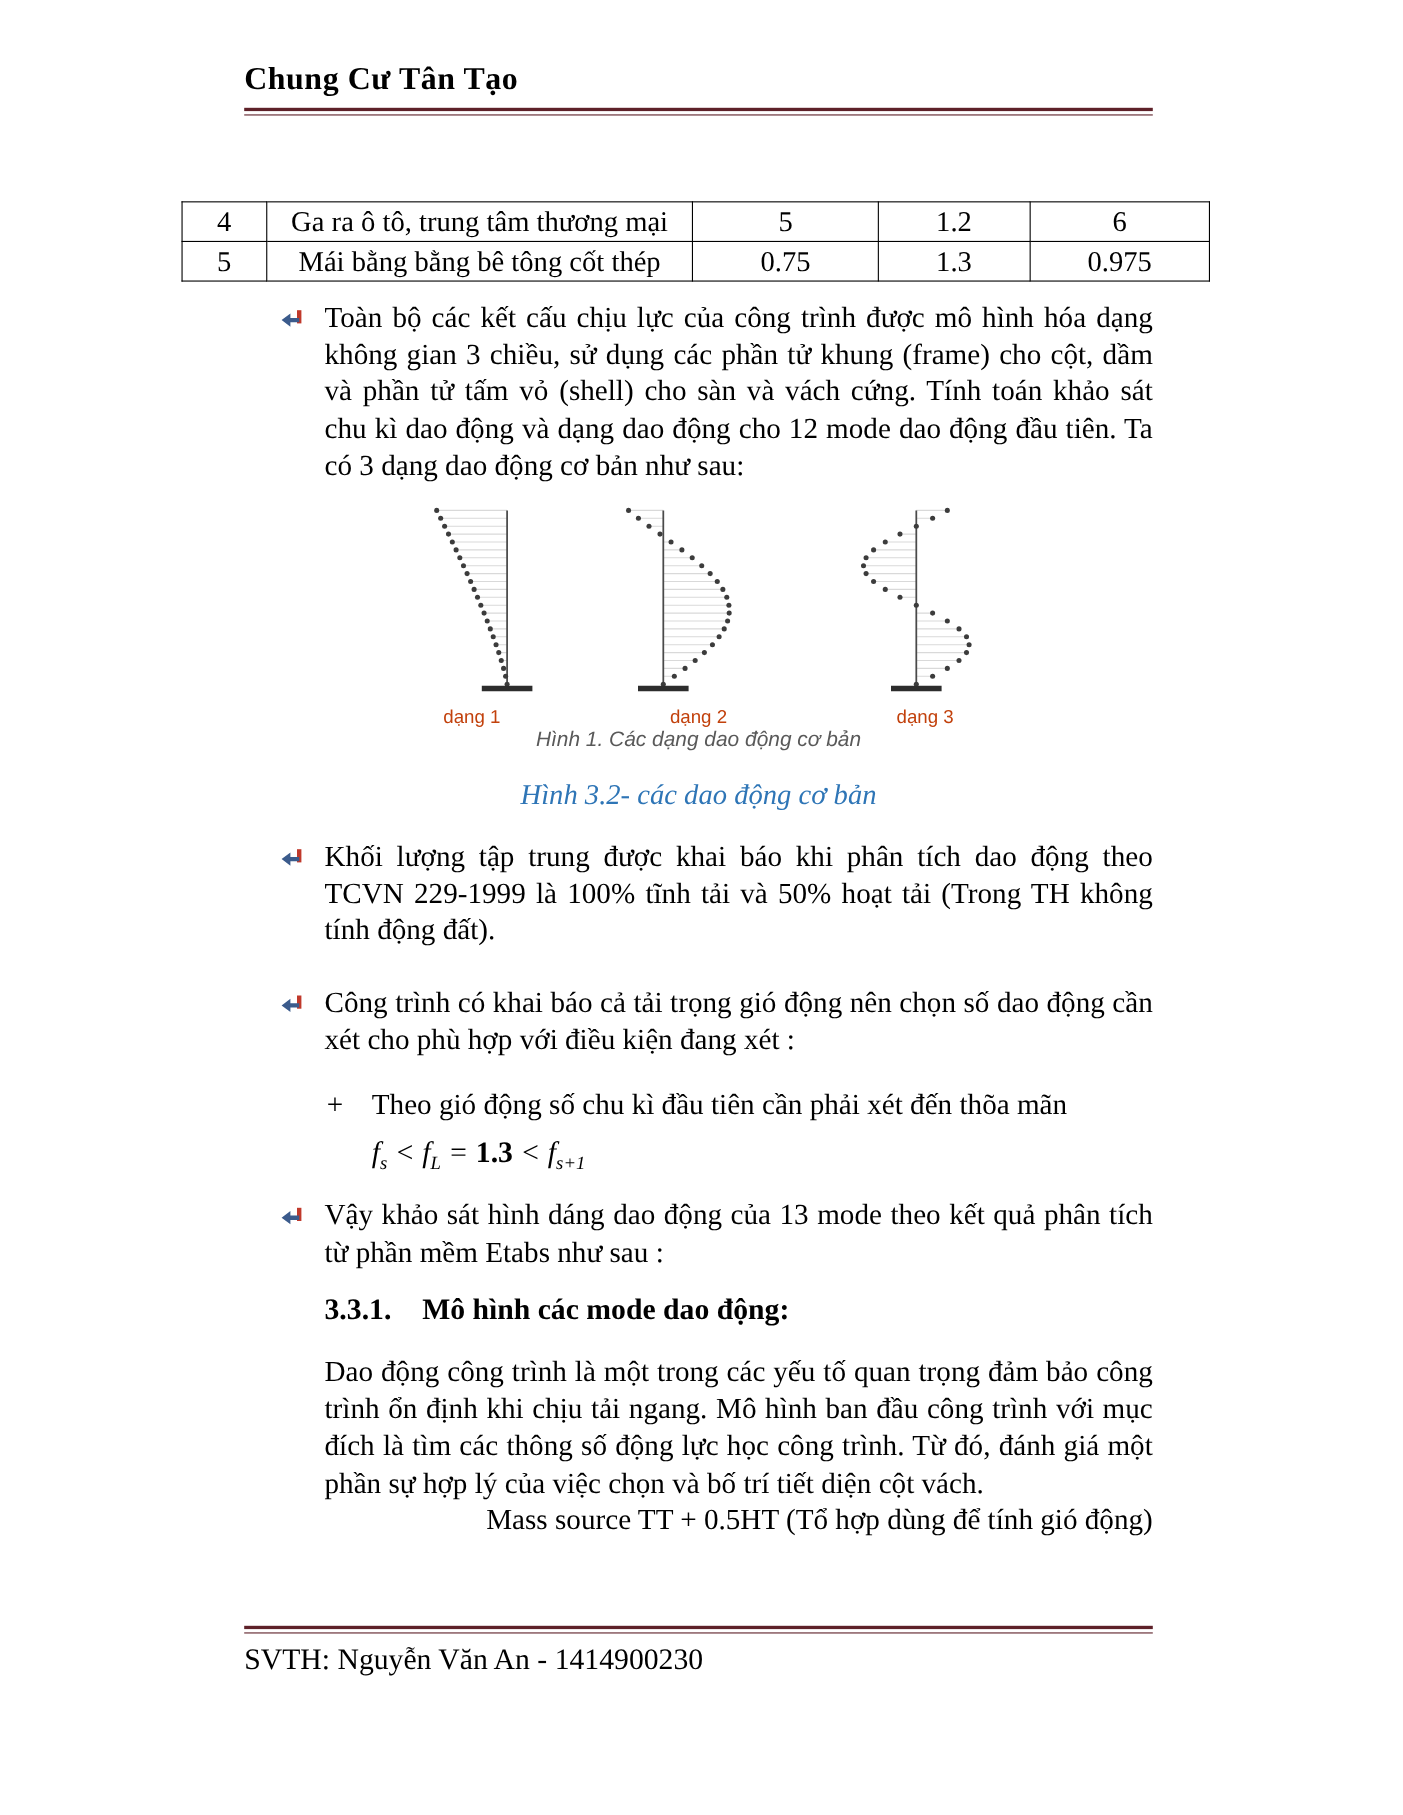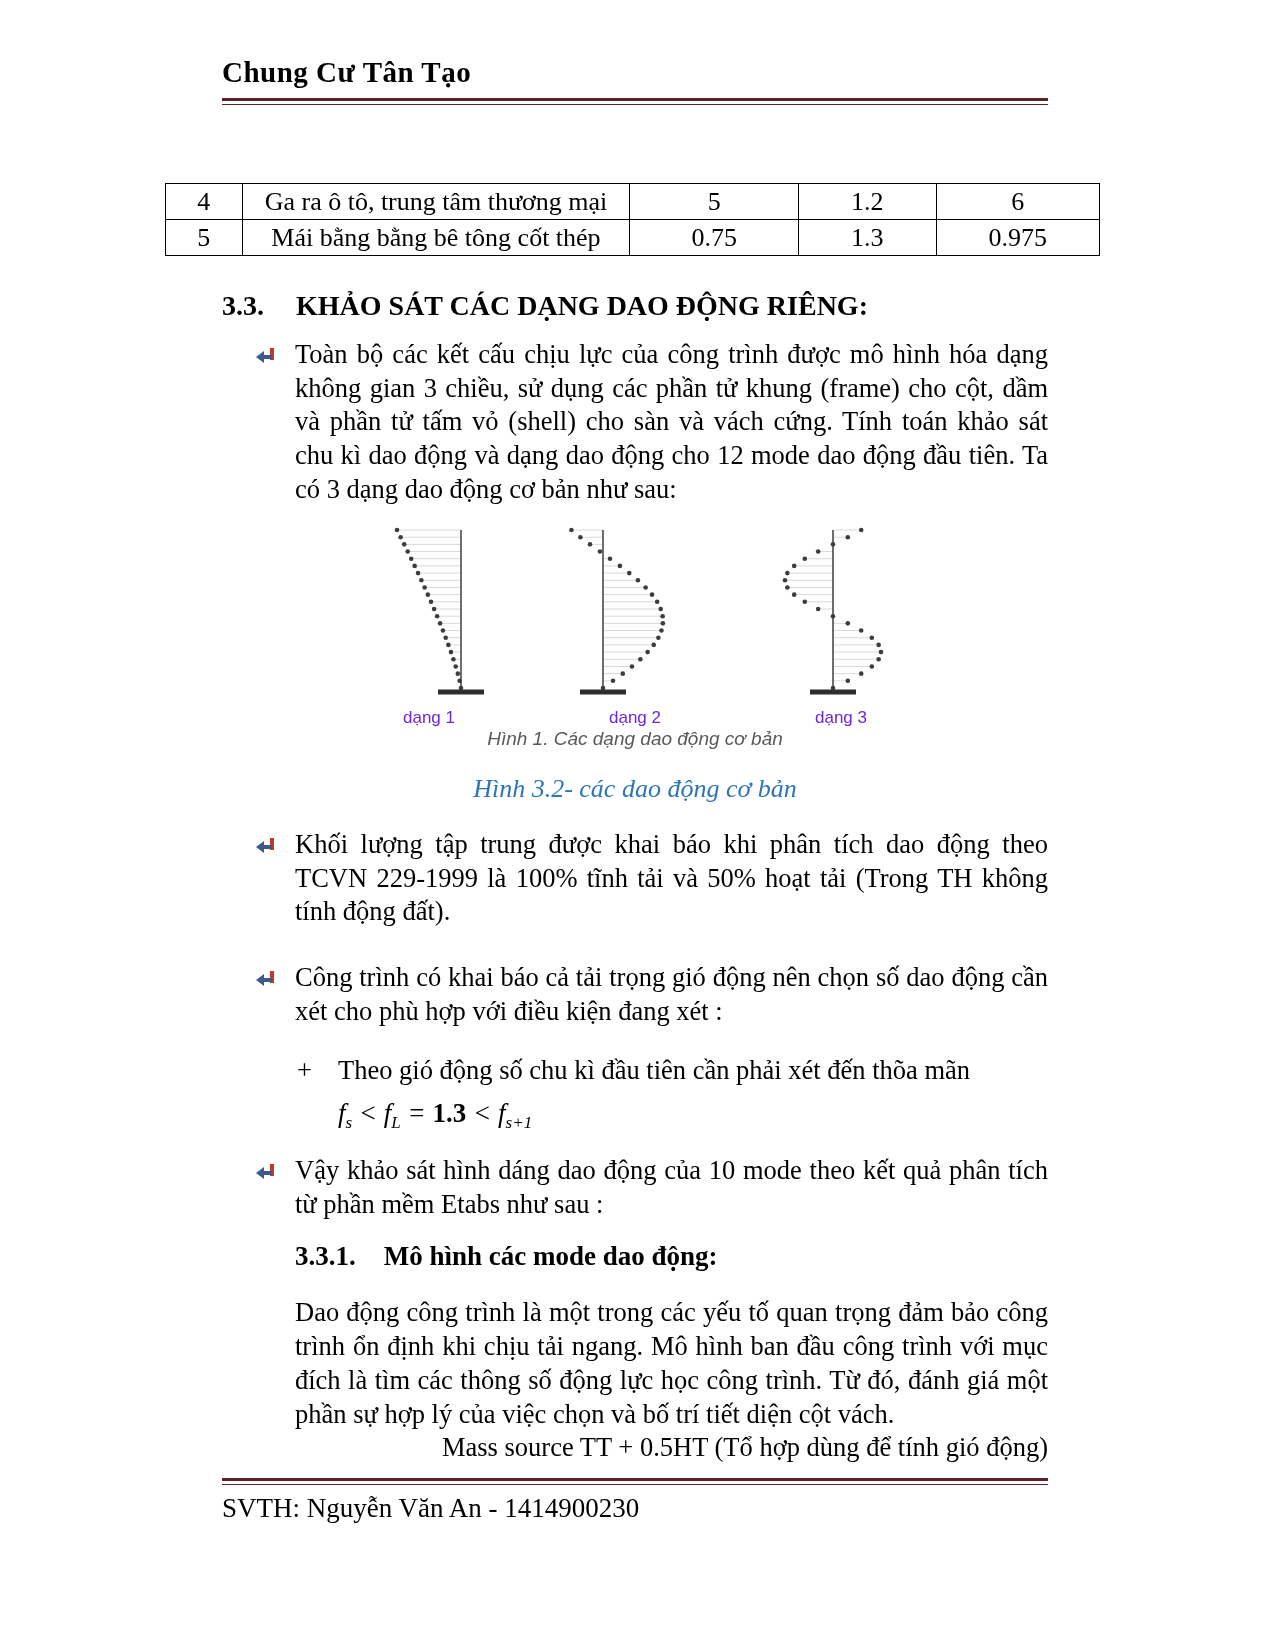--- a/index.html
+++ b/index.html
@@ -20,21 +20,21 @@
 
   .h33{margin-top:34px;display:flex;column-gap:32px;font-weight:bold;font-size:28px}
 
   .bullet-item{display:flex;margin-top:16px;padding-left:33px}
   .bullet-icon{width:40px;flex-shrink:0;padding-top:7px}
   .bullet-item p{flex:1;font-size:26.5px;line-height:1.27;text-align:justify}
 
   .figure{margin-top:14px;text-align:center}
   .modes{display:flex;justify-content:center;column-gap:46px}
   .mode-col{display:flex;flex-direction:column;align-items:center}
-  .mode-label{font-family:"Liberation Sans",sans-serif;font-size:17px;color:#6d28d9;margin-top:2px}
+  .mode-label{font-family:"Liberation Sans",sans-serif;font-size:17px;color:#c2410c;margin-top:2px}
   .inner-caption{font-family:"Liberation Sans",sans-serif;font-style:italic;font-size:19px;color:#595959;}
   .blue-caption{font-style:italic;font-size:26px;color:#2E75B6;margin-top:24px;text-align:center}
 
   .plus-item{margin-top:26px;padding-left:75px;display:flex;column-gap:26px;font-size:26.5px;line-height:1.27}
   .plus-body{flex:1}
   .plus-text{text-align:justify}
   .formula{margin-top:8px;font-size:27px;font-style:italic}
   .formula sub{font-size:17px;font-style:italic}
   .formula .num{font-style:normal;font-weight:bold}
 
@@ -65,24 +65,20 @@
     <tr>
       <td class="col-no">5</td>
       <td class="col-desc">Mái bằng bằng bê tông cốt thép</td>
       <td class="col-c3">0.75</td>
       <td class="col-c4">1.3</td>
       <td class="col-c5">0.975</td>
     </tr>
   </tbody>
     </table>
 
-  <div class="h33">
-    <span>3.3.</span>
-    <span>KHẢO SÁT CÁC DẠNG DAO ĐỘNG RIÊNG:</span>
-  </div>
 
   <div class="bullet-item">
     <span class="bullet-icon">
       <svg width="22" height="20" viewBox="0 0 22 20">
         <rect x="15" y="3" width="4" height="12" fill="#c0392b"></rect>
         <polygon points="1,12 9,6 9,10 17,10 17,14 9,14 9,18" fill="#3b5b8c"></polygon>
       </svg>
     </span>
     <p>Toàn bộ các kết cấu chịu lực của công trình được mô hình hóa dạng không gian 3 chiều, sử dụng các phần tử khung (frame) cho cột, dầm và phần tử tấm vỏ (shell) cho sàn và vách cứng. Tính toán khảo sát chu kì dao động và dạng dao động cho 12 mode dao động đầu tiên. Ta có 3 dạng dao động cơ bản như sau:</p>
   </div>
@@ -284,21 +280,21 @@
     </div>
   </div>
 
   <div class="bullet-item" style="margin-top:20px">
     <span class="bullet-icon">
       <svg width="22" height="20" viewBox="0 0 22 20">
         <rect x="15" y="3" width="4" height="12" fill="#c0392b"></rect>
         <polygon points="1,12 9,6 9,10 17,10 17,14 9,14 9,18" fill="#3b5b8c"></polygon>
       </svg>
     </span>
-    <p>Vậy khảo sát hình dáng dao động của 10 mode theo kết quả phân tích từ phần mềm Etabs như sau :</p>
+    <p>Vậy khảo sát hình dáng dao động của 13 mode theo kết quả phân tích từ phần mềm Etabs như sau :</p>
   </div>
 
   <div class="h331">
     <span>3.3.1.</span>
     <span>Mô hình các mode dao động:</span>
   </div>
 
   <p class="para-plain">Dao động công trình là một trong các yếu tố quan trọng đảm bảo công trình ổn định khi chịu tải ngang. Mô hình ban đầu công trình với mục đích là tìm các thông số động lực học công trình. Từ đó, đánh giá một phần sự hợp lý của việc chọn và bố trí tiết diện cột vách.</p>
 
   <div class="mass-line">Mass source TT + 0.5HT (Tổ hợp dùng để tính gió động)</div>

